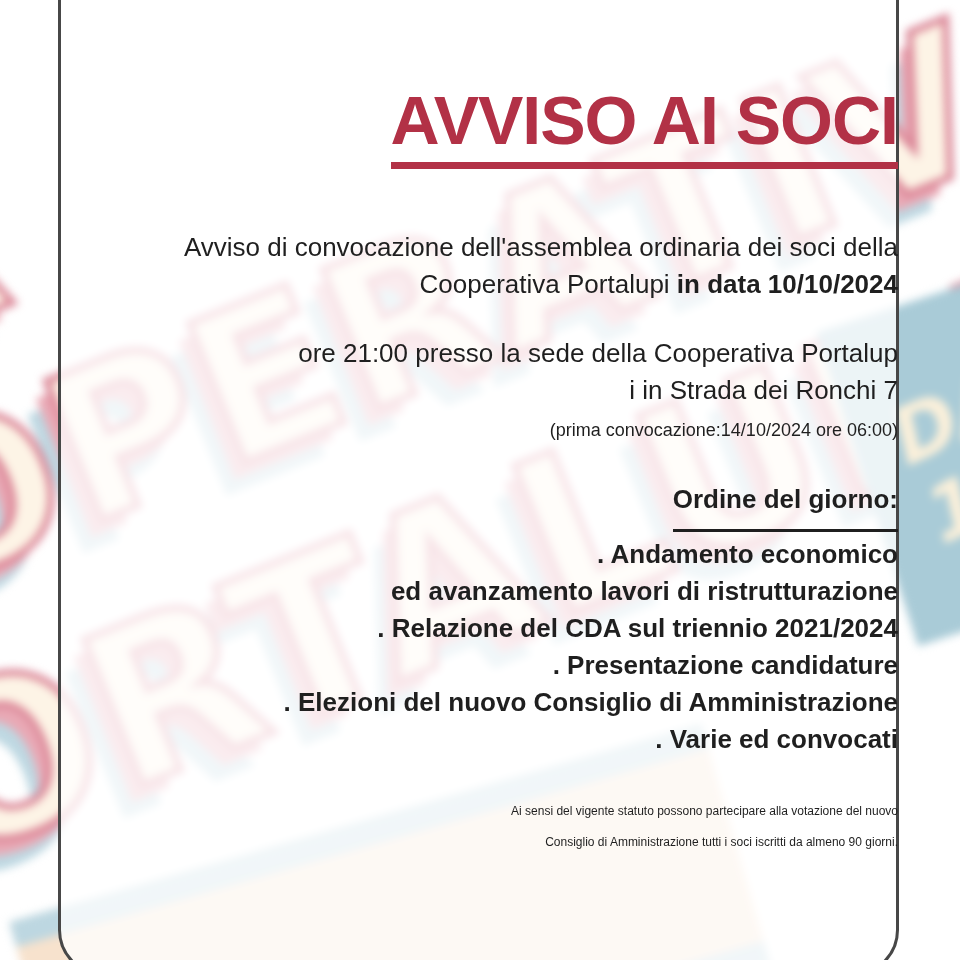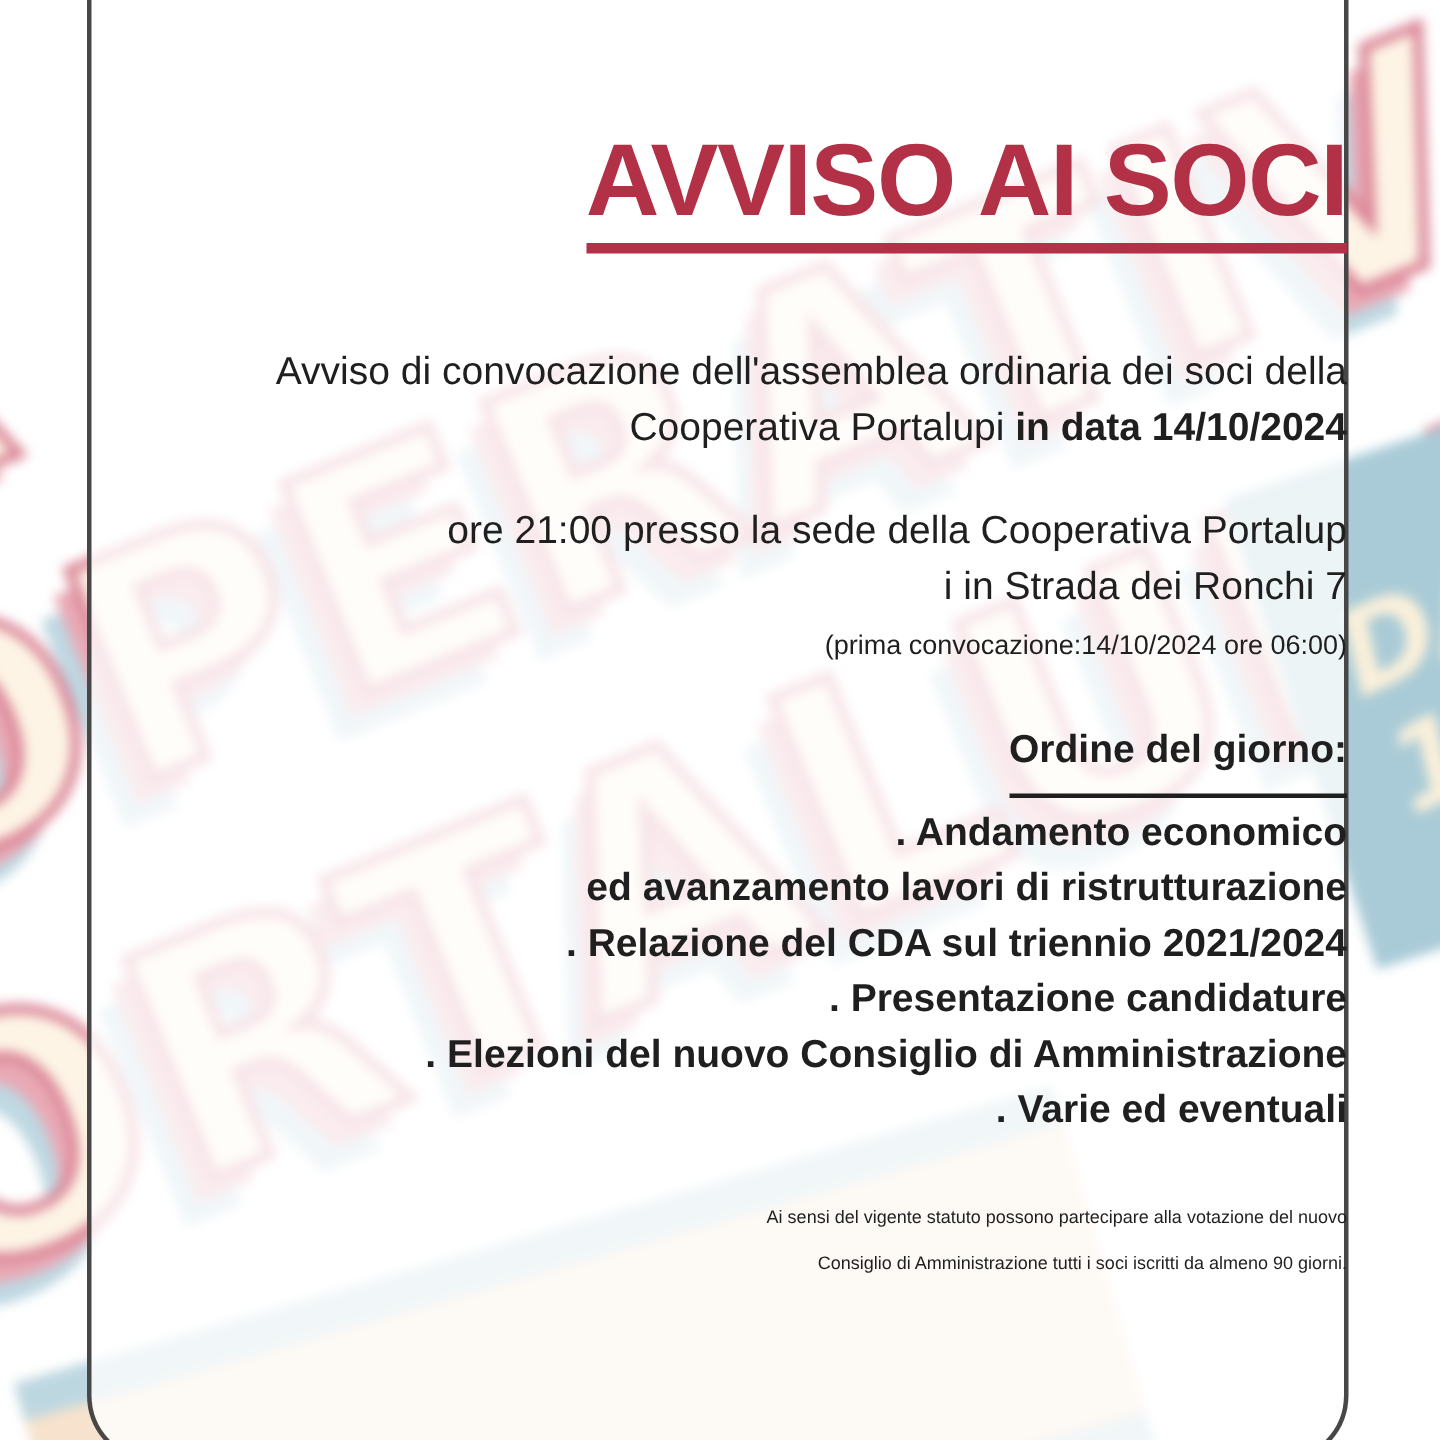--- a/index.html
+++ b/index.html
@@ -99,41 +99,41 @@
   <div class="panel"></div>
 
   <div class="content">
 
     <h1 class="title" style="margin-bottom:0;">
       <span>AVVISO AI SOCI</span>
     </h1>
 
     <div class="intro">
       <div class="line">Avviso di convocazione dell'assemblea ordinaria dei soci della</div>
-      <div class="line"><span>Cooperativa Portalupi </span><span class="bold">in data 14/10/2024</span></div>
+      <div class="line"><span>Cooperativa Portalupi </span><span class="bold">in data 10/10/2024</span></div>
     </div>
 
     <div class="convocation">
       <div class="line">ore 21:00 presso la sede della Cooperativa Portalup</div>
       <div class="line">i in Strada dei Ronchi 7</div>
     </div>
 
     <div class="note">(prima convocazione:14/10/2024 ore 06:00)</div>
 
     <div class="agenda-heading">
       <span>Ordine del giorno:</span>
     </div>
 
     <ul class="agenda-list">
       <li class="line">. Andamento economico</li>
       <li class="line">ed avanzamento lavori di ristrutturazione</li>
       <li class="line">. Relazione del CDA sul triennio 2021/2024</li>
       <li class="line">. Presentazione candidature</li>
       <li class="line">. Elezioni del nuovo Consiglio di Amministrazione</li>
-      <li class="line">. Varie ed eventuali</li>
+      <li class="line">. Varie ed convocati</li>
     </ul>
 
     <div class="footer-note">
       <div class="line">Ai sensi del vigente statuto possono partecipare alla votazione del nuovo</div>
       <div class="line">Consiglio di Amministrazione tutti i soci iscritti da almeno 90 giorni.</div>
     </div>
 
   </div>
 </div>
 

